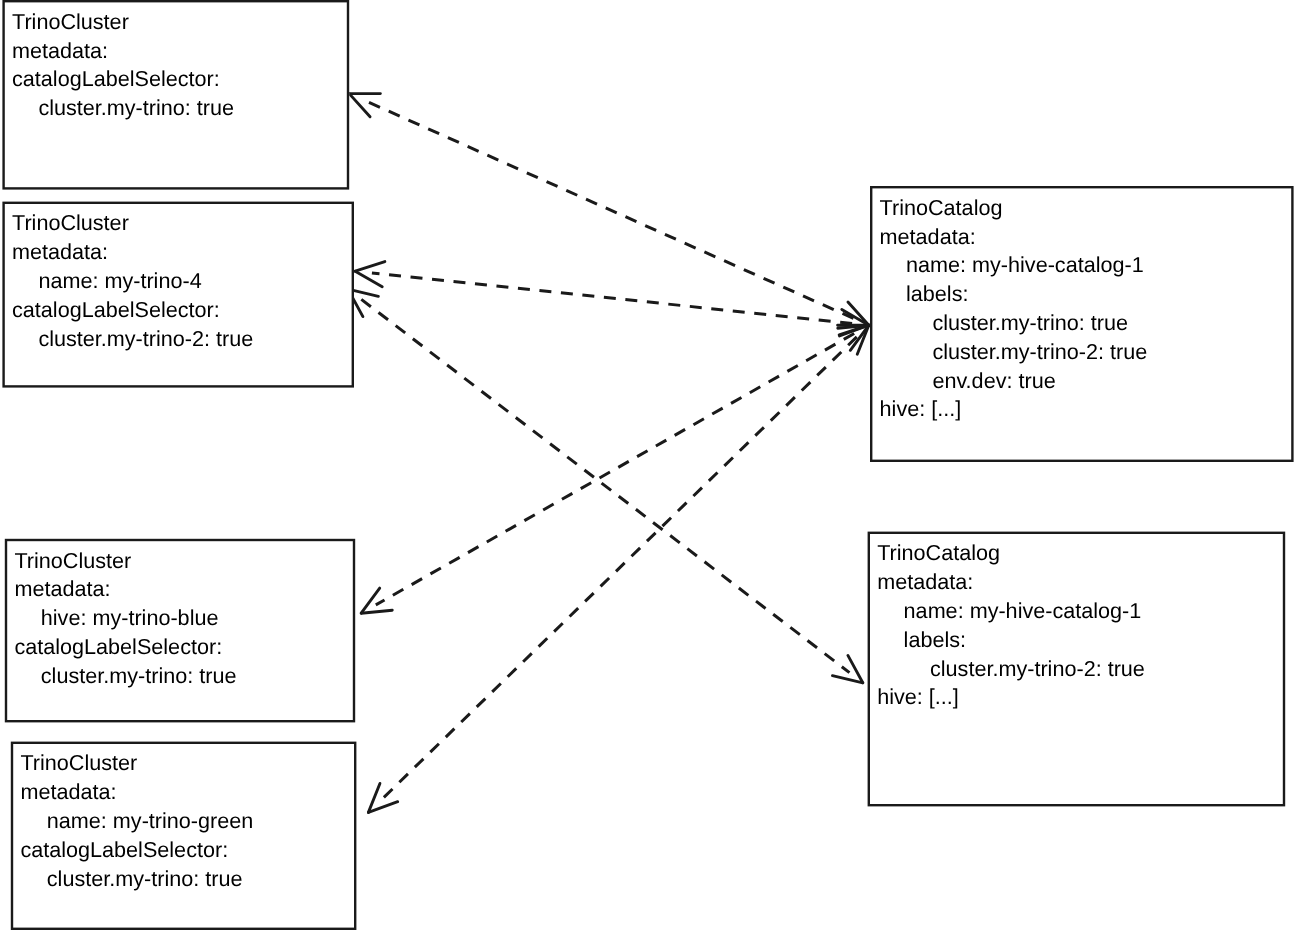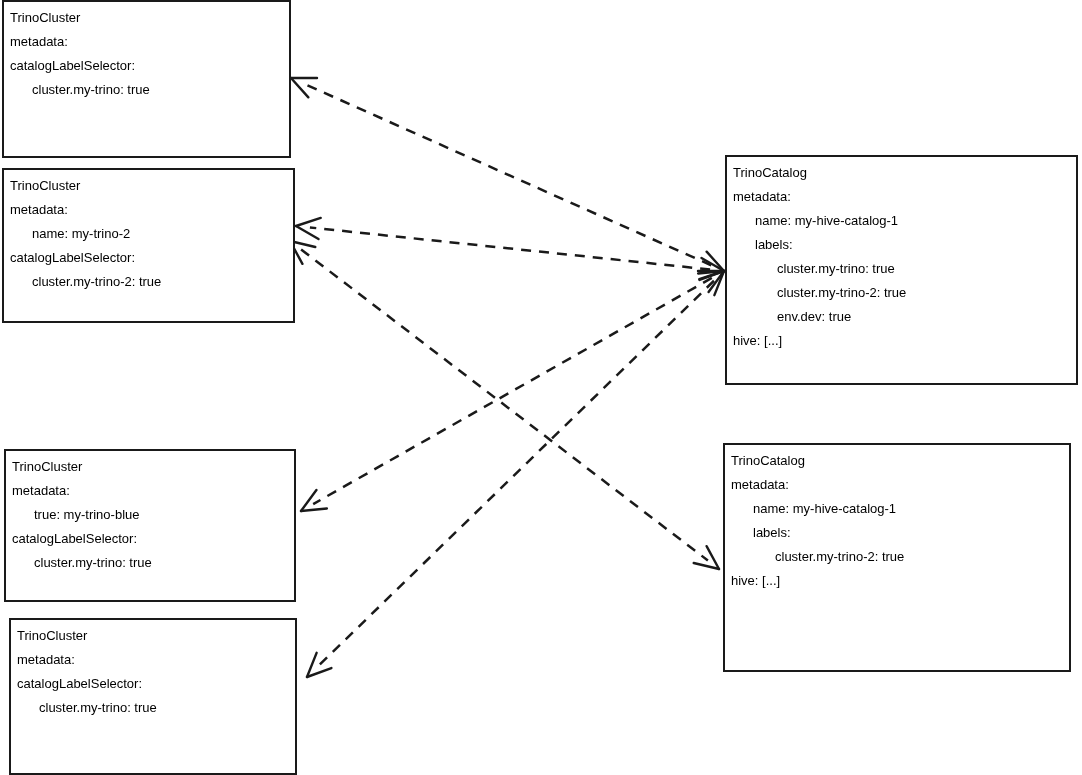--- a/index.html
+++ b/index.html
@@ -28,21 +28,21 @@
     position: absolute;
     box-sizing: border-box;
     background: #ffffff;
     border: 2px solid #1a1a1a;
     padding: 4px 0 0 0;
   }
   .node-body {
     margin: 0;
     padding: 0 6px;
     font-family: "Liberation Sans", sans-serif;
-    font-size: 13px;
+    font-size: 18px;
     line-height: 24px;
     color: #000000;
     white-space: pre;
   }
   .line {
     display: block;
     white-space: pre;
   }
   .indent-1 { padding-left: 22px; }
   .indent-2 { padding-left: 44px; }
@@ -108,29 +108,29 @@
           <line x1="290" y1="241" x2="302.42023221729266" y2="263.84158119895653" stroke="#1a1a1a" stroke-width="2.4" stroke-linecap="round"></line>
         </g>
       </g>
     </svg>
 
   <div class="node" style="left: 2px; top: 0px; width: 289px; height: 158px; border-color: rgb(26, 26, 26);">
     <div class="node-body"><span class="line indent-0">TrinoCluster</span><span class="line indent-0">metadata:</span><span class="line indent-0">catalogLabelSelector:</span><span class="line indent-1">cluster.my-trino: true</span></div>
   </div>
 
   <div class="node" style="left: 2px; top: 168px; width: 293px; height: 155px; border-color: rgb(26, 26, 26);">
-    <div class="node-body"><span class="line indent-0">TrinoCluster</span><span class="line indent-0">metadata:</span><span class="line indent-1">name: my-trino-2</span><span class="line indent-0">catalogLabelSelector:</span><span class="line indent-1">cluster.my-trino-2: true</span></div>
+    <div class="node-body"><span class="line indent-0">TrinoCluster</span><span class="line indent-0">metadata:</span><span class="line indent-1">name: my-trino-4</span><span class="line indent-0">catalogLabelSelector:</span><span class="line indent-1">cluster.my-trino-2: true</span></div>
   </div>
 
   <div class="node" style="left: 4px; top: 449px; width: 292px; height: 153px; border-color: rgb(26, 26, 26);">
-    <div class="node-body"><span class="line indent-0">TrinoCluster</span><span class="line indent-0">metadata:</span><span class="line indent-1">true: my-trino-blue</span><span class="line indent-0">catalogLabelSelector:</span><span class="line indent-1">cluster.my-trino: true</span></div>
+    <div class="node-body"><span class="line indent-0">TrinoCluster</span><span class="line indent-0">metadata:</span><span class="line indent-1">hive: my-trino-blue</span><span class="line indent-0">catalogLabelSelector:</span><span class="line indent-1">cluster.my-trino: true</span></div>
   </div>
 
   <div class="node" style="left: 9px; top: 618px; width: 288px; height: 157px; border-color: rgb(26, 26, 26);">
-    <div class="node-body"><span class="line indent-0">TrinoCluster</span><span class="line indent-0">metadata:</span><span class="line indent-0">catalogLabelSelector:</span><span class="line indent-1">cluster.my-trino: true</span></div>
+    <div class="node-body"><span class="line indent-0">TrinoCluster</span><span class="line indent-0">metadata:</span><span class="line indent-1">name: my-trino-green</span><span class="line indent-0">catalogLabelSelector:</span><span class="line indent-1">cluster.my-trino: true</span></div>
   </div>
 
   <div class="node" style="left: 725px; top: 155px; width: 353px; height: 230px; border-color: rgb(26, 26, 26);">
     <div class="node-body"><span class="line indent-0">TrinoCatalog</span><span class="line indent-0">metadata:</span><span class="line indent-1">name: my-hive-catalog-1</span><span class="line indent-1">labels:</span><span class="line indent-2">cluster.my-trino: true</span><span class="line indent-2">cluster.my-trino-2: true</span><span class="line indent-2">env.dev: true</span><span class="line indent-0">hive: [...]</span></div>
   </div>
 
   <div class="node" style="left: 723px; top: 443px; width: 348px; height: 229px; border-color: rgb(26, 26, 26);">
     <div class="node-body"><span class="line indent-0">TrinoCatalog</span><span class="line indent-0">metadata:</span><span class="line indent-1">name: my-hive-catalog-1</span><span class="line indent-1">labels:</span><span class="line indent-2">cluster.my-trino-2: true</span><span class="line indent-0">hive: [...]</span></div>
   </div>
 

